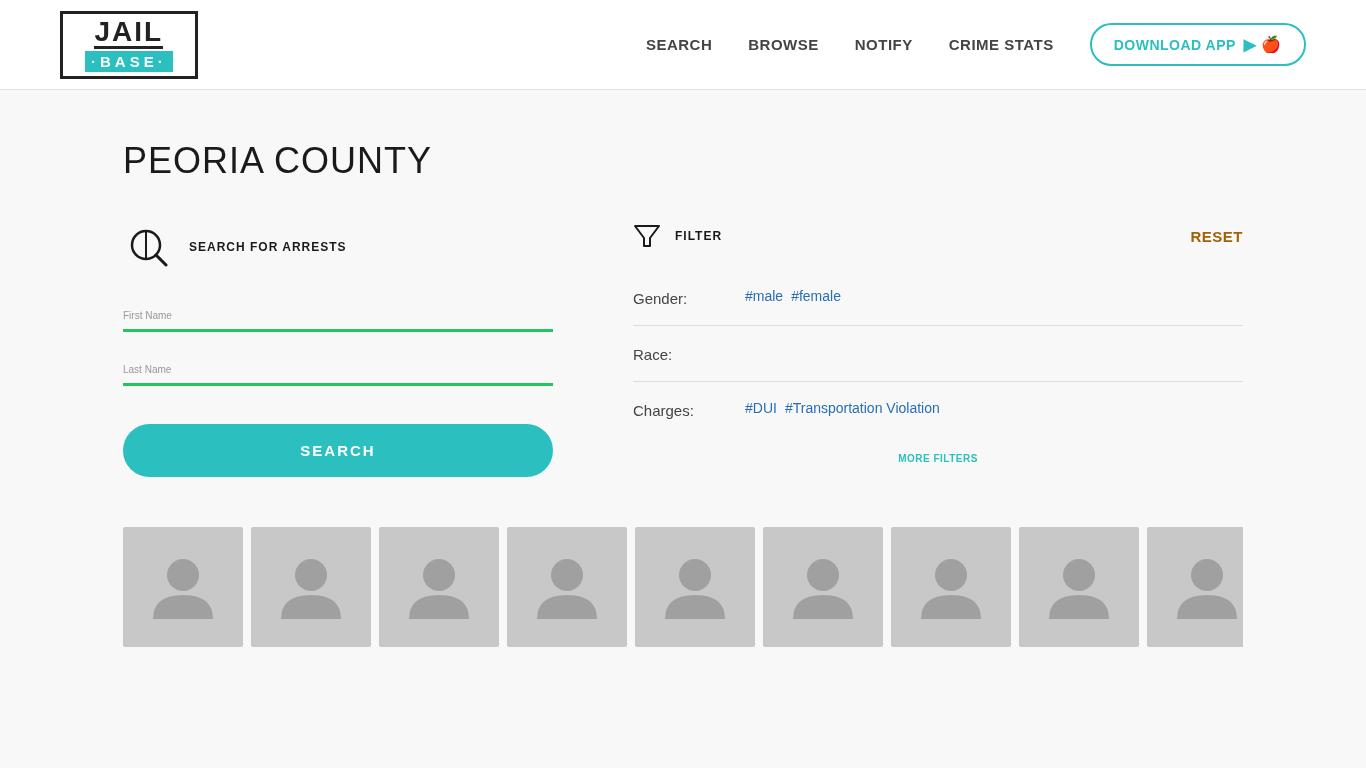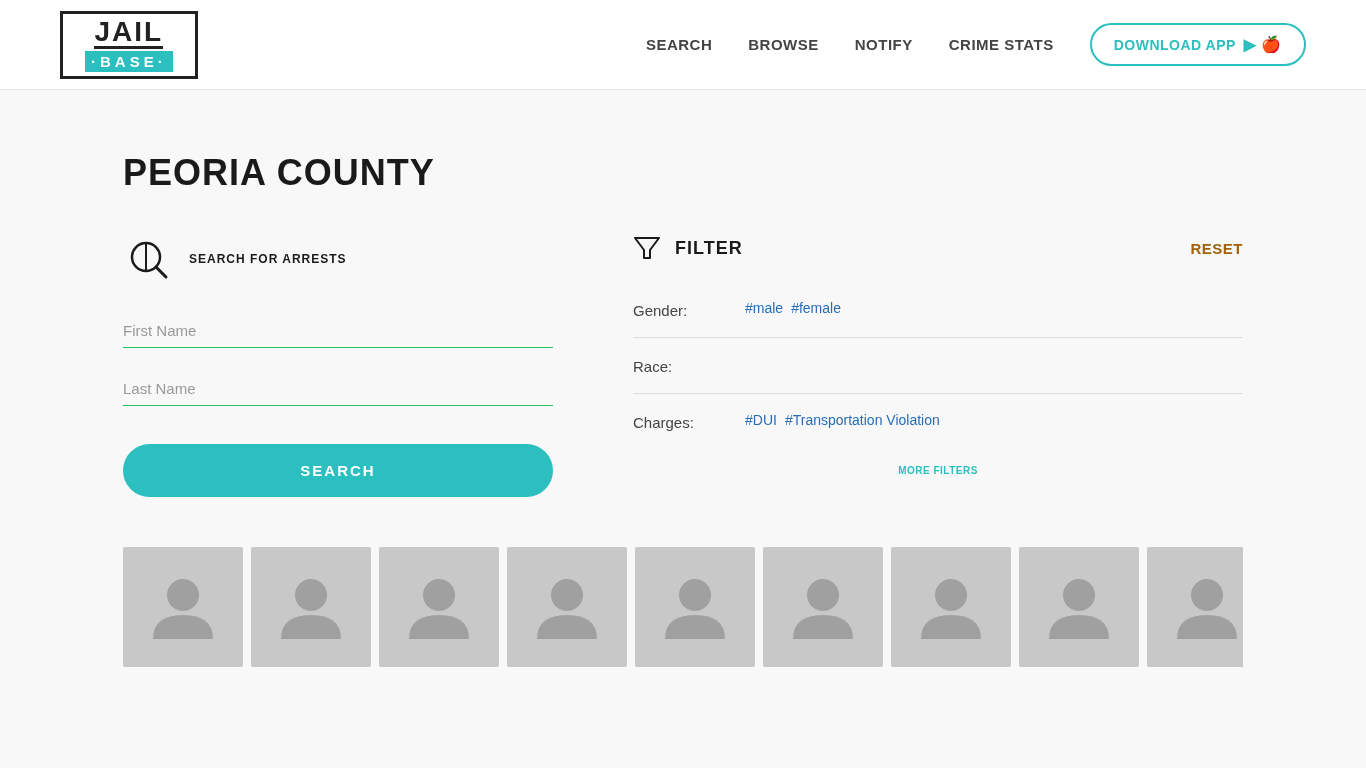--- a/index.html
+++ b/index.html
@@ -74,25 +74,24 @@
     .btn-icons { font-size: 16px; }
 
     
     .main {
       max-width: 1200px;
       margin: 0 auto;
       padding: 50px 40px 0 40px;
     }
     .county-title {
       font-size: 36px;
-      font-weight: 700;
+      font-weight: 400;
       color: #1a1a1a;
       letter-spacing: 1px;
       margin-bottom: 40px;
-      margin-top: 12px;
     }
 
     
     .content-row {
       display: flex;
       gap: 80px;
     }
     .left-col {
       flex: 0 0 430px;
     }
@@ -124,23 +123,23 @@
       letter-spacing: 1px;
       color: #1a1a1a;
     }
 
     .form-group {
       margin-bottom: 24px;
     }
     .form-input {
       width: 100%;
       border: none;
-      border-bottom: 1px solid #22c55e;
+      border-bottom: 3px solid #22c55e;
       padding: 8px 0;
-      font-size: 15px;
+      font-size: 10px;
       color: #666;
       background: transparent;
       outline: none;
     }
     .form-input::placeholder { color: #999; }
 
     .search-btn {
       background: #2bbfbf;
       color: #fff;
       border: none;
@@ -164,21 +163,21 @@
     .filter-header-left {
       display: flex;
       align-items: center;
       gap: 14px;
     }
     .filter-icon {
       width: 28px;
       height: 28px;
     }
     .filter-title {
-      font-size: 18px;
+      font-size: 12px;
       font-weight: 800;
       letter-spacing: 1px;
       color: #1a1a1a;
     }
     .reset-btn {
       font-size: 15px;
       font-weight: 700;
       color: #a16207;
       cursor: pointer;
       background: none;

